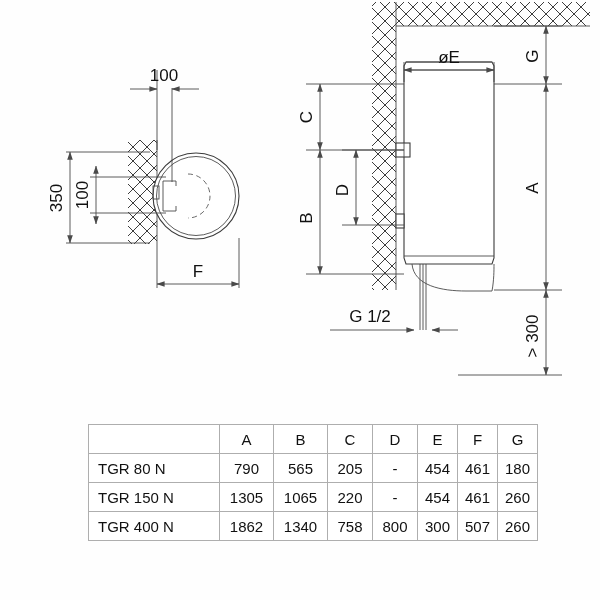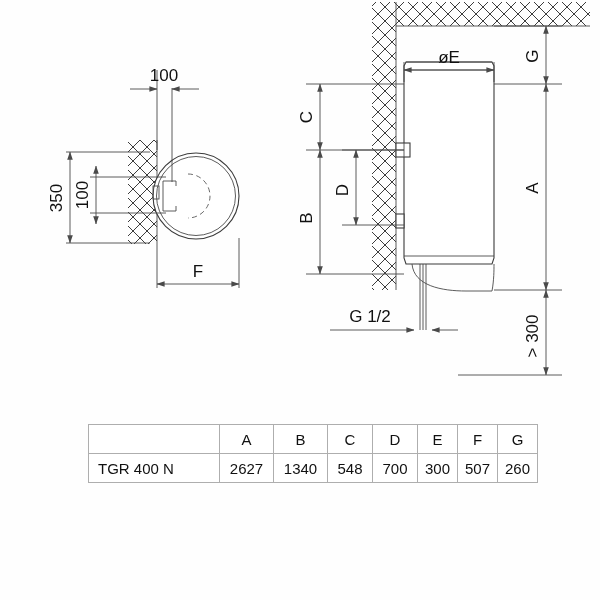--- a/index.html
+++ b/index.html
@@ -265,25 +265,45 @@
           <th>B</th>
           <th>C</th>
           <th>D</th>
           <th>E</th>
           <th>F</th>
           <th>G</th>
         </tr>
       </thead>
       <tbody>
         <tr>
+          <td class="model-cell">TGR 80 N</td>
+          <td>790</td>
+          <td>565</td>
+          <td>205</td>
+          <td>-</td>
+          <td>454</td>
+          <td>461</td>
+          <td>180</td>
+        </tr>
+        <tr>
+          <td class="model-cell">TGR 150 N</td>
+          <td>1305</td>
+          <td>1065</td>
+          <td>220</td>
+          <td>-</td>
+          <td>454</td>
+          <td>461</td>
+          <td>260</td>
+        </tr>
+        <tr>
           <td class="model-cell">TGR 400 N</td>
-          <td>2627</td>
+          <td>1862</td>
           <td>1340</td>
-          <td>548</td>
-          <td>700</td>
+          <td>758</td>
+          <td>800</td>
           <td>300</td>
           <td>507</td>
           <td>260</td>
         </tr>
       </tbody>
     </table>
   </div>
 
 </div>
 

